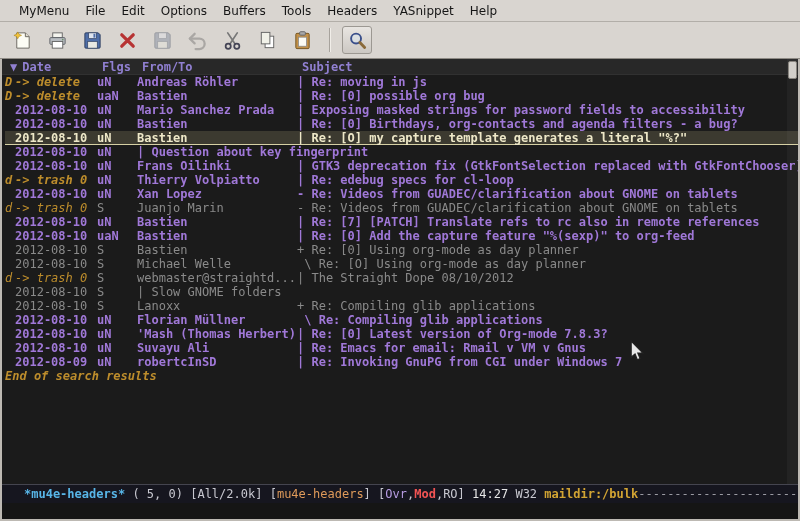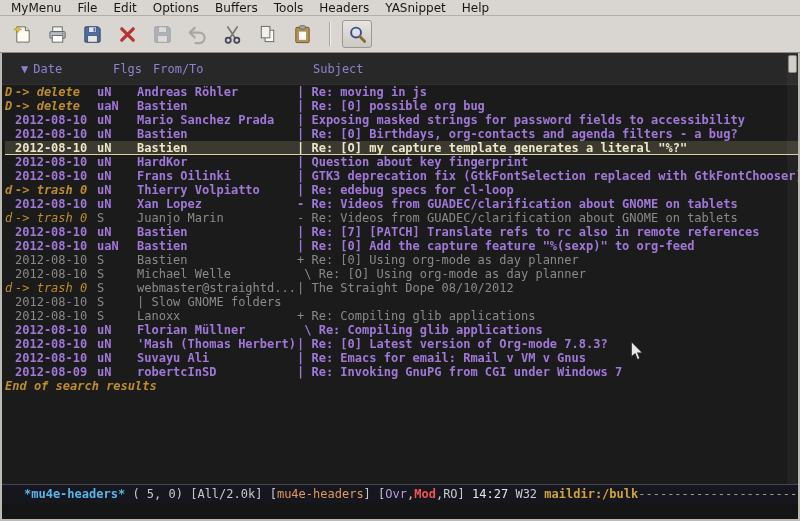--- a/index.html
+++ b/index.html
@@ -11,42 +11,42 @@
   .titlebar{height:24px;flex:none;display:flex;align-items:center;position:relative;
     background:linear-gradient(#eeebe7,#c8c4bf);border-bottom:1px solid #96928c;padding:0 5px}
   .win-icon{width:16px;height:16px;flex:none}
   .win-icon svg{width:16px;height:16px;display:block}
   .title{position:absolute;left:0;right:0;text-align:center;font-weight:bold;font-size:12px;color:#1c1c1c;pointer-events:none}
   .win-buttons{margin-left:auto;display:flex;gap:3px;z-index:1}
   .win-btn{width:18px;height:16px;display:flex;align-items:center;justify-content:center;font-size:10px;line-height:10px;
     color:#222;background:linear-gradient(#d8d4cf,#bbb7b1);border:1px solid #8d8983;border-radius:2px;cursor:default}
 
   
-  .menubar{height:16px;flex:none;display:flex;align-items:center;background:var(--chrome-bg,#d9d5d0);
-    border-bottom:1px solid #b2aea8;padding-left:3px;font-size:12px;color:#161616}
+  .menubar{height:22px;flex:none;display:flex;align-items:center;background:var(--chrome-bg,#d9d5d0);
+    border-bottom:1px solid #b2aea8;padding-left:11px;font-size:12px;color:#161616}
   .menu-item{padding:2px 8px;white-space:nowrap}
 
   
   .toolbar{height:37px;flex:none;display:flex;align-items:center;background:var(--chrome-bg,#d9d5d0);
     border-bottom:1px solid #8e8a84;padding-left:7px;gap:5px}
   .tool-btn{width:30px;height:28px;flex:none;display:flex;align-items:center;justify-content:center;border-radius:3px}
   .tool-btn.disabled{opacity:.38}
   .tool-btn.framed{border:1px solid #9c9892;background:linear-gradient(#e8e5e1,#ccc8c3)}
   .tb-icon svg{width:21px;height:21px;display:block}
   .tb-sep{width:1px;height:24px;background:#a7a39d;box-shadow:1px 0 0 #f1eee9;margin:0 7px;flex:none}
 
   
   .frame{flex:1;min-height:0;display:flex;flex-direction:column;
     border-left:2px solid #bdb9b3;border-right:2px solid #bdb9b3;border-bottom:2px solid #bdb9b3}
 
   
   .buffer{flex:1;min-height:0;position:relative;background:var(--buffer-bg,#1b1b1b);
     font-family:"DejaVu Sans Mono",monospace;font-size:12px;line-height:14px;overflow:hidden}
-  .header-line{height:32px;display:flex;align-items:center;background:var(--header-bg,#282828);
-    color:var(--header-fg,#9180d2);font-weight:normal;padding-left:19px;white-space:pre;border-bottom:1px solid #313131}
+  .header-line{height:16px;display:flex;align-items:center;background:var(--header-bg,#282828);
+    color:var(--header-fg,#9180d2);font-weight:bold;padding-left:8px;white-space:pre;border-bottom:1px solid #313131}
   .hl-date{width:92px;flex:none}
   .hl-flags{width:40px;flex:none}
   .hl-from{width:160px;flex:none}
   .hl-subject{flex:1}
   .sort-ind{margin-right:5px}
 
   .msg-list{padding-left:3px}
   .msg-row{display:flex;height:14px;white-space:pre;color:#bbb}
   .col-mark{width:10px;flex:none;overflow:hidden}
   .col-date{width:82px;flex:none;overflow:hidden}
@@ -228,21 +228,20 @@
     <span class="col-mark"></span>
     <span class="col-date">2012-08-10</span>
     <span class="col-flags">uN</span>
     <span class="col-from">Bastien</span>
     <span class="col-subject">| Re: [O] my capture template generates a literal "%?"</span>
   </div>
           <div class="msg-row unread">
     <span class="col-mark"></span>
     <span class="col-date">2012-08-10</span>
     <span class="col-flags">uN</span>
-    <span class="col-from">HardKor</span>
     <span class="col-subject">| Question about key fingerprint</span>
   </div>
           <div class="msg-row unread">
     <span class="col-mark"></span>
     <span class="col-date">2012-08-10</span>
     <span class="col-flags">uN</span>
     <span class="col-from">Frans Oilinki</span>
     <span class="col-subject">| GTK3 deprecation fix (GtkFontSelection replaced with GtkFontChooser)</span>
   </div>
           <div class="msg-row unread marked">

